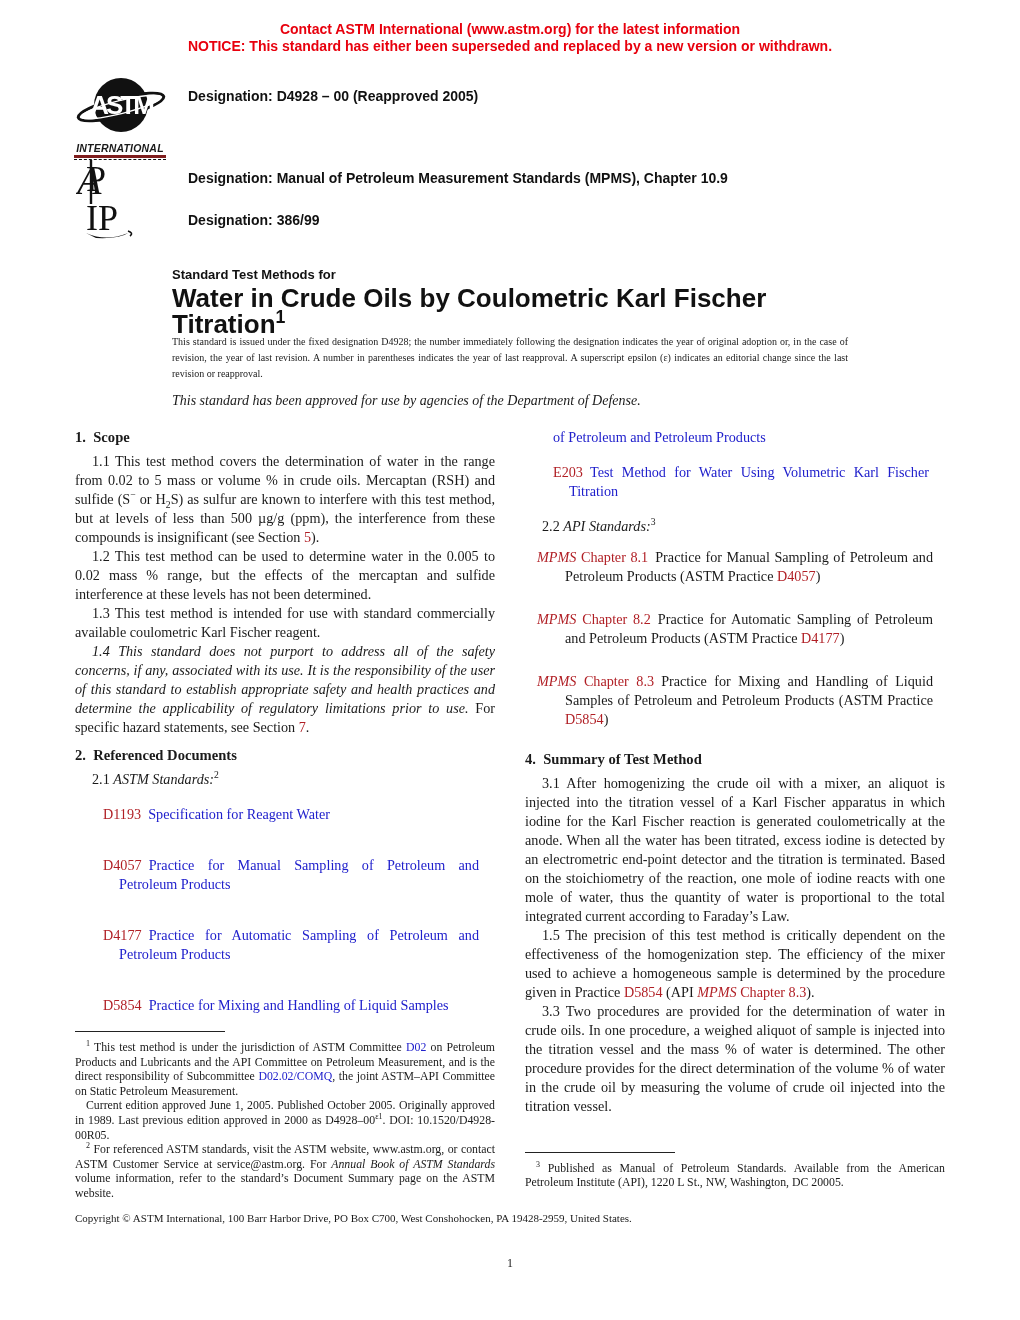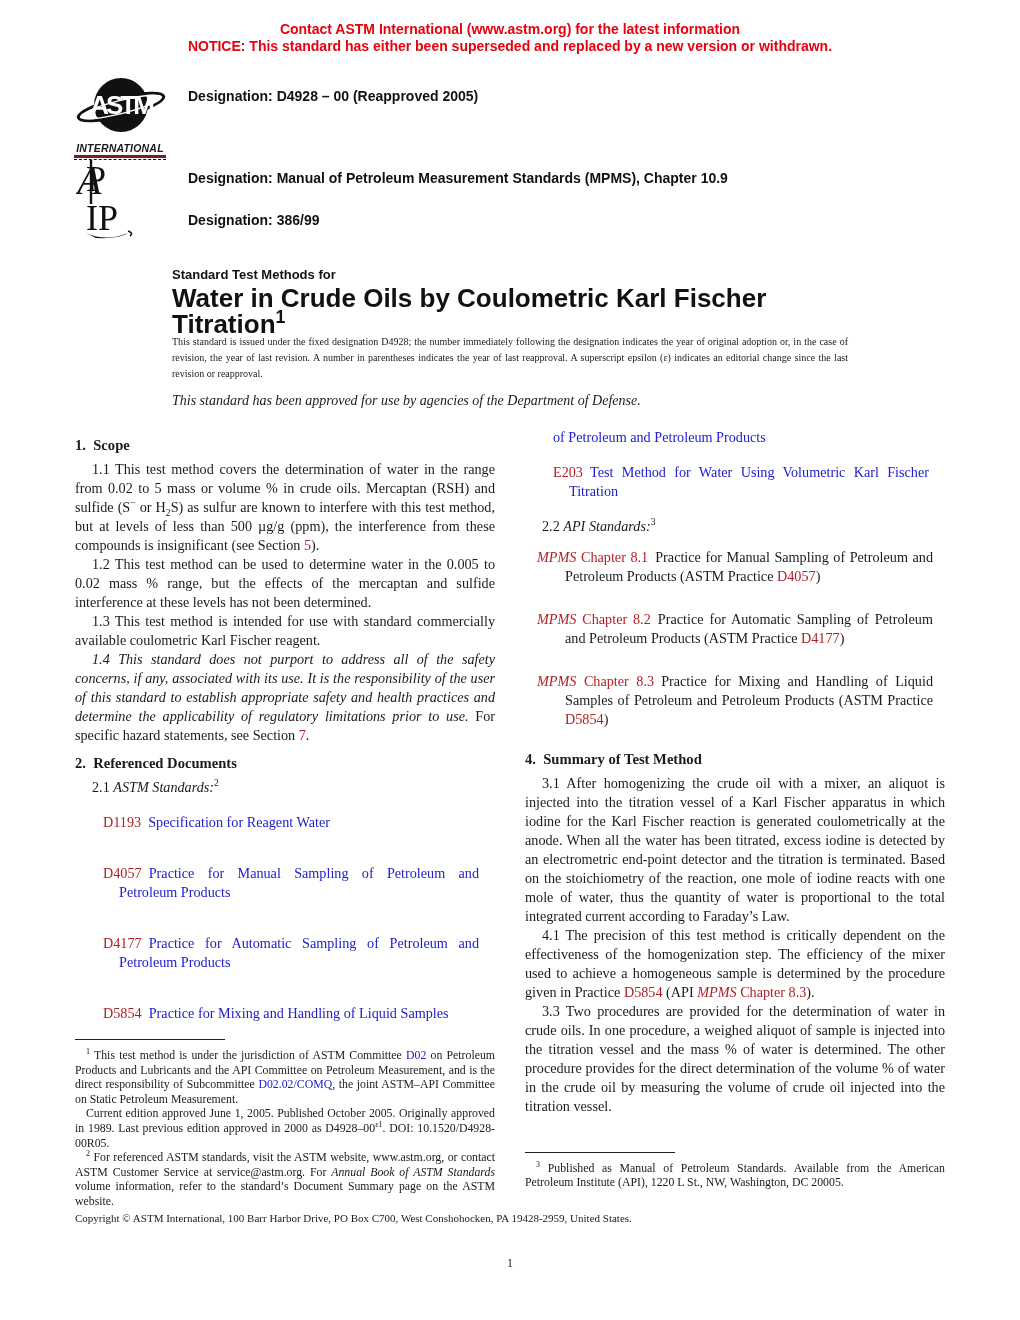--- a/index.html
+++ b/index.html
@@ -51,21 +51,21 @@
 
   
   .intro{position:absolute;left:172px;top:334px;width:676px;font-size:10px;line-height:15.8px;text-align:justify;}
   .dod-line{position:absolute;left:172px;top:393px;width:676px;font-size:14px;font-style:italic;}
 
   
   .columns{position:absolute;left:75px;top:428px;width:870px;height:762px;display:flex;gap:30px;}
   .col{width:420px;display:flex;flex-direction:column;font-size:14.2px;line-height:19px;text-align:justify;}
   .col p{text-indent:17px;margin:0;}
   h3.sec{font-size:14.6px;font-weight:bold;margin:9px 0 5px 0;text-align:left;white-space:pre-wrap;}
-  h3.sec.first{margin-top:8px;}
+  h3.sec.first{margin-top:0;}
   .ref{padding-left:28px;text-indent:-16px;margin:16px;}
   .ref-mpms{padding-left:28px;text-indent:-28px;margin:12px;}
   .cont{padding-left:28px;margin:0;}
 
   .red{color:var(--ref-red);}
   .blue{color:var(--link-blue);}
   .it{font-style:italic;}
   .sup{vertical-align:super;font-size:0.68em;line-height:0;}
   .sub{vertical-align:sub;font-size:0.68em;line-height:0;}
 
@@ -151,21 +151,21 @@
 
     <div class="col">
       <div class="cont"><span class="blue">of Petroleum and Petroleum Products</span></div>
       <div class="ref"><span class="red">E203</span><span class="blue"> Test Method for Water Using Volumetric Karl Fischer Titration</span></div>
       <p><span>2.2 </span><span class="it">API Standards:</span><span class="sup">3</span></p>
       <div class="ref-mpms"><span class="red it">MPMS</span><span class="red"> Chapter 8.1</span><span> Practice for Manual Sampling of Petroleum and Petroleum Products (ASTM Practice </span><span class="red">D4057</span><span>)</span></div>
       <div class="ref-mpms"><span class="red it">MPMS</span><span class="red"> Chapter 8.2</span><span> Practice for Automatic Sampling of Petroleum and Petroleum Products (ASTM Practice </span><span class="red">D4177</span><span>)</span></div>
       <div class="ref-mpms"><span class="red it">MPMS</span><span class="red"> Chapter 8.3</span><span> Practice for Mixing and Handling of Liquid Samples of Petroleum and Petroleum Products (ASTM Practice </span><span class="red">D5854</span><span>)</span></div>
       <h3 class="sec">4.  Summary of Test Method</h3>
       <p>3.1 After homogenizing the crude oil with a mixer, an aliquot is injected into the titration vessel of a Karl Fischer apparatus in which iodine for the Karl Fischer reaction is generated coulometrically at the anode. When all the water has been titrated, excess iodine is detected by an electrometric end-point detector and the titration is terminated. Based on the stoichiometry of the reaction, one mole of iodine reacts with one mole of water, thus the quantity of water is proportional to the total integrated current according to Faraday’s Law.</p>
-      <p><span>4.1 The precision of this test method is critically dependent on the effectiveness of the homogenization step. The efficiency of the mixer used to achieve a homogeneous sample is determined by the procedure given in Practice </span><span class="red">D5854</span><span> (API </span><span class="red it">MPMS</span><span class="red"> Chapter 8.3</span><span>).</span></p>
+      <p><span>1.5 The precision of this test method is critically dependent on the effectiveness of the homogenization step. The efficiency of the mixer used to achieve a homogeneous sample is determined by the procedure given in Practice </span><span class="red">D5854</span><span> (API </span><span class="red it">MPMS</span><span class="red"> Chapter 8.3</span><span>).</span></p>
       <p>3.3 Two procedures are provided for the determination of water in crude oils. In one procedure, a weighed aliquot of sample is injected into the titration vessel and the mass % of water is determined. The other procedure provides for the direct determination of the volume % of water in the crude oil by measuring the volume of crude oil injected into the titration vessel.</p>
 
       <div class="footnotes">
         <div class="fn-sep"></div>
         <p><span class="sup">3</span><span> Published as Manual of Petroleum Standards. Available from the American Petroleum Institute (API), 1220 L St., NW, Washington, DC 20005.</span></p>
       </div>
     </div>
   </div>
 
   <div class="copyright">Copyright © ASTM International, 100 Barr Harbor Drive, PO Box C700, West Conshohocken, PA 19428-2959, United States.</div>

